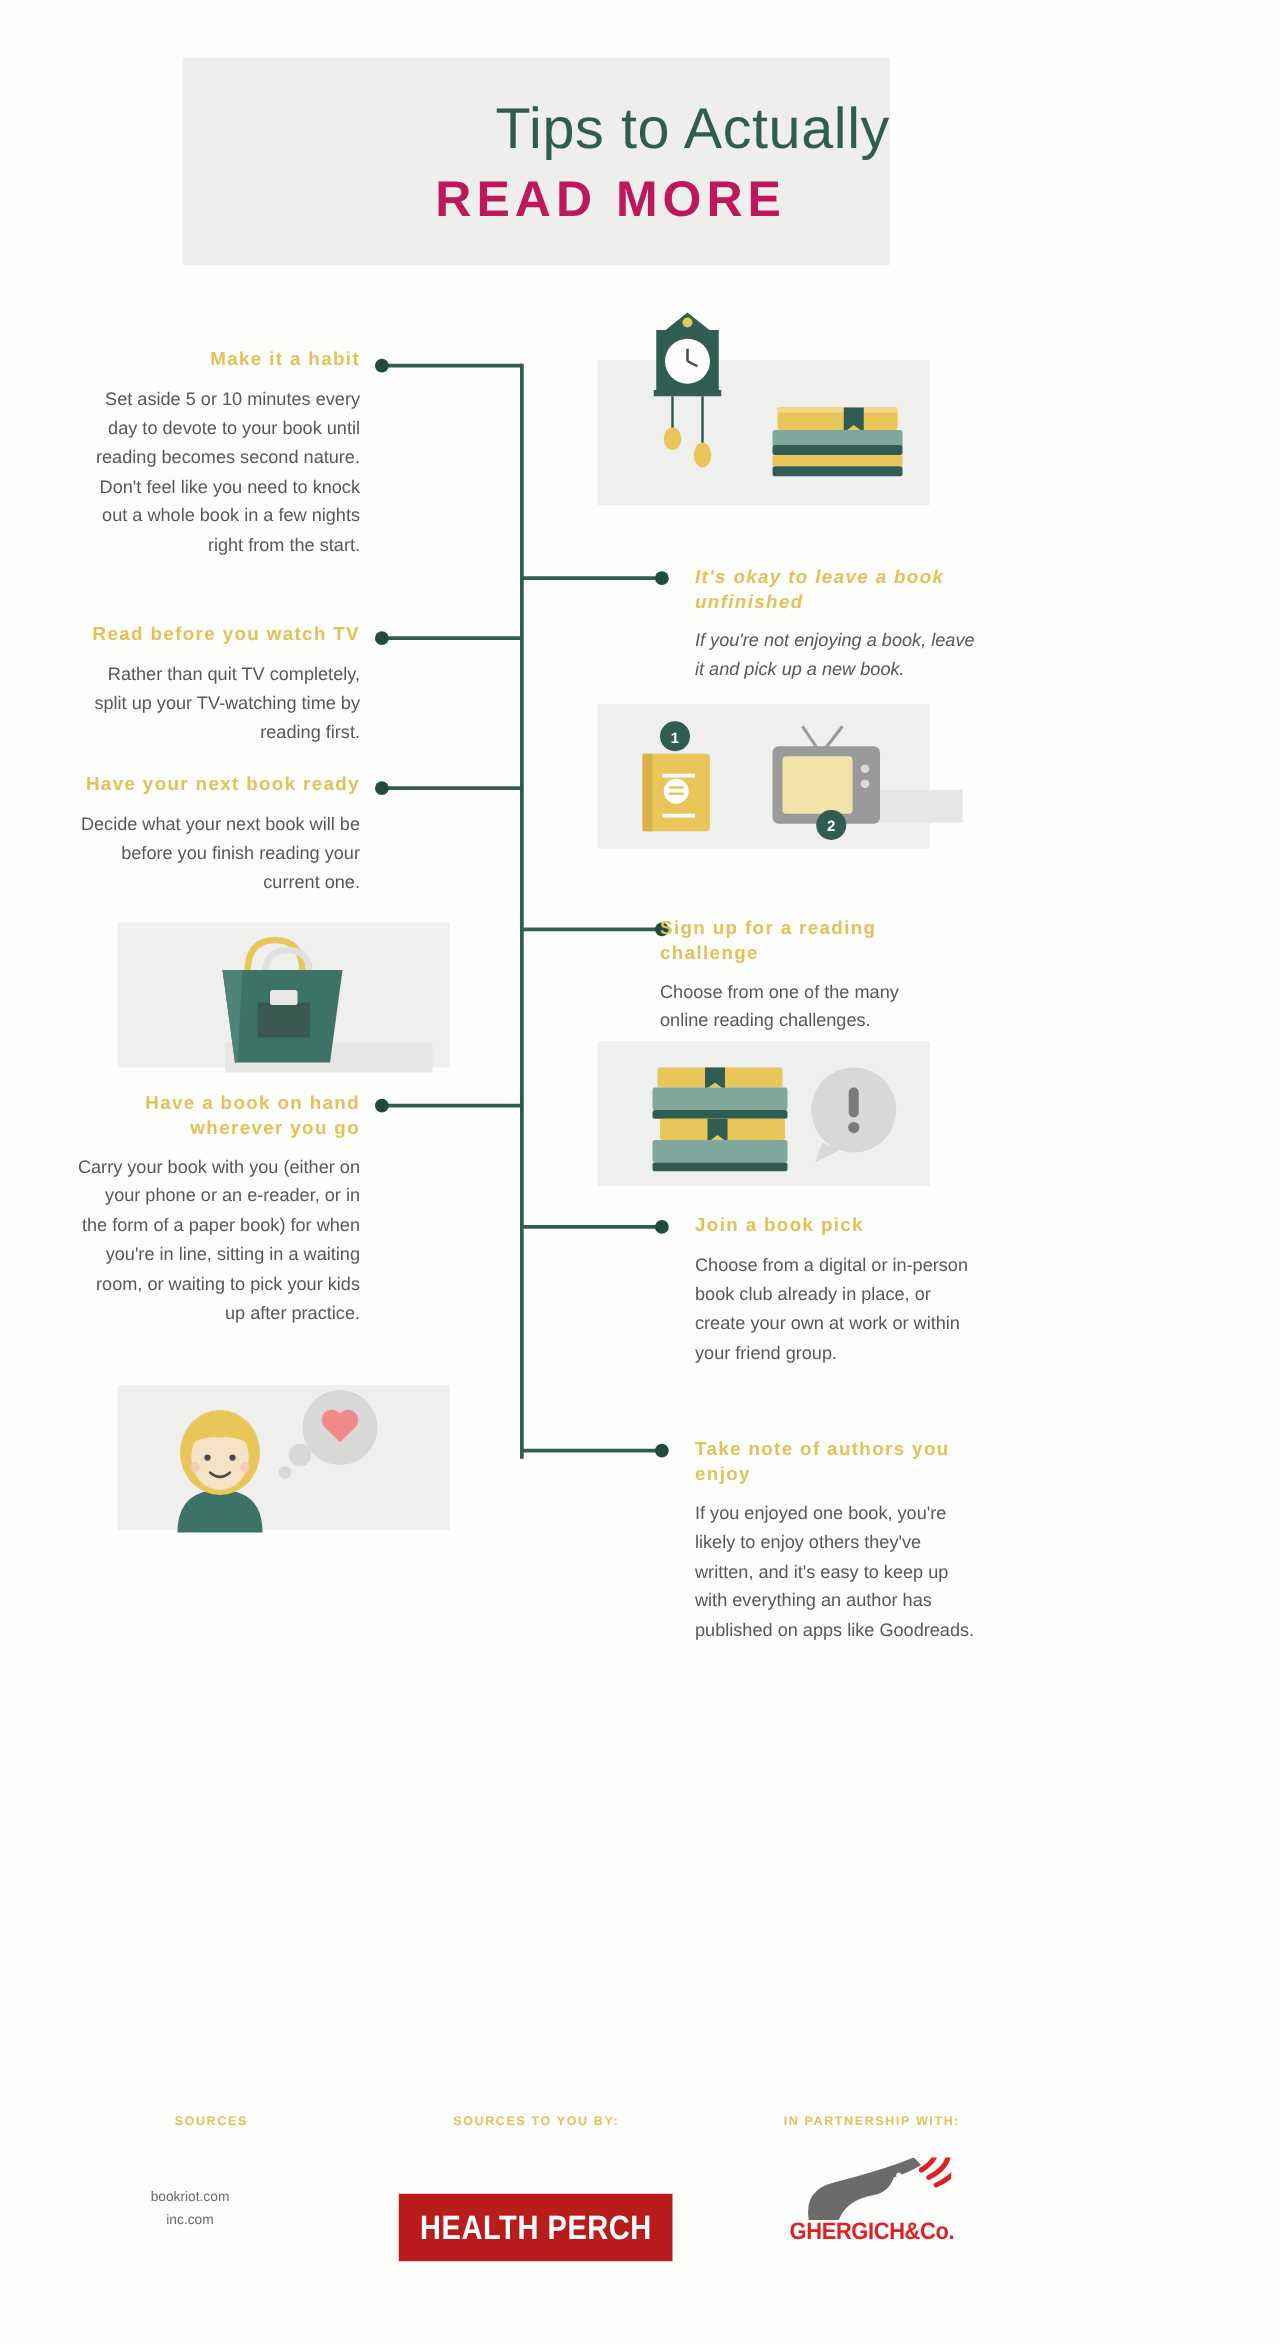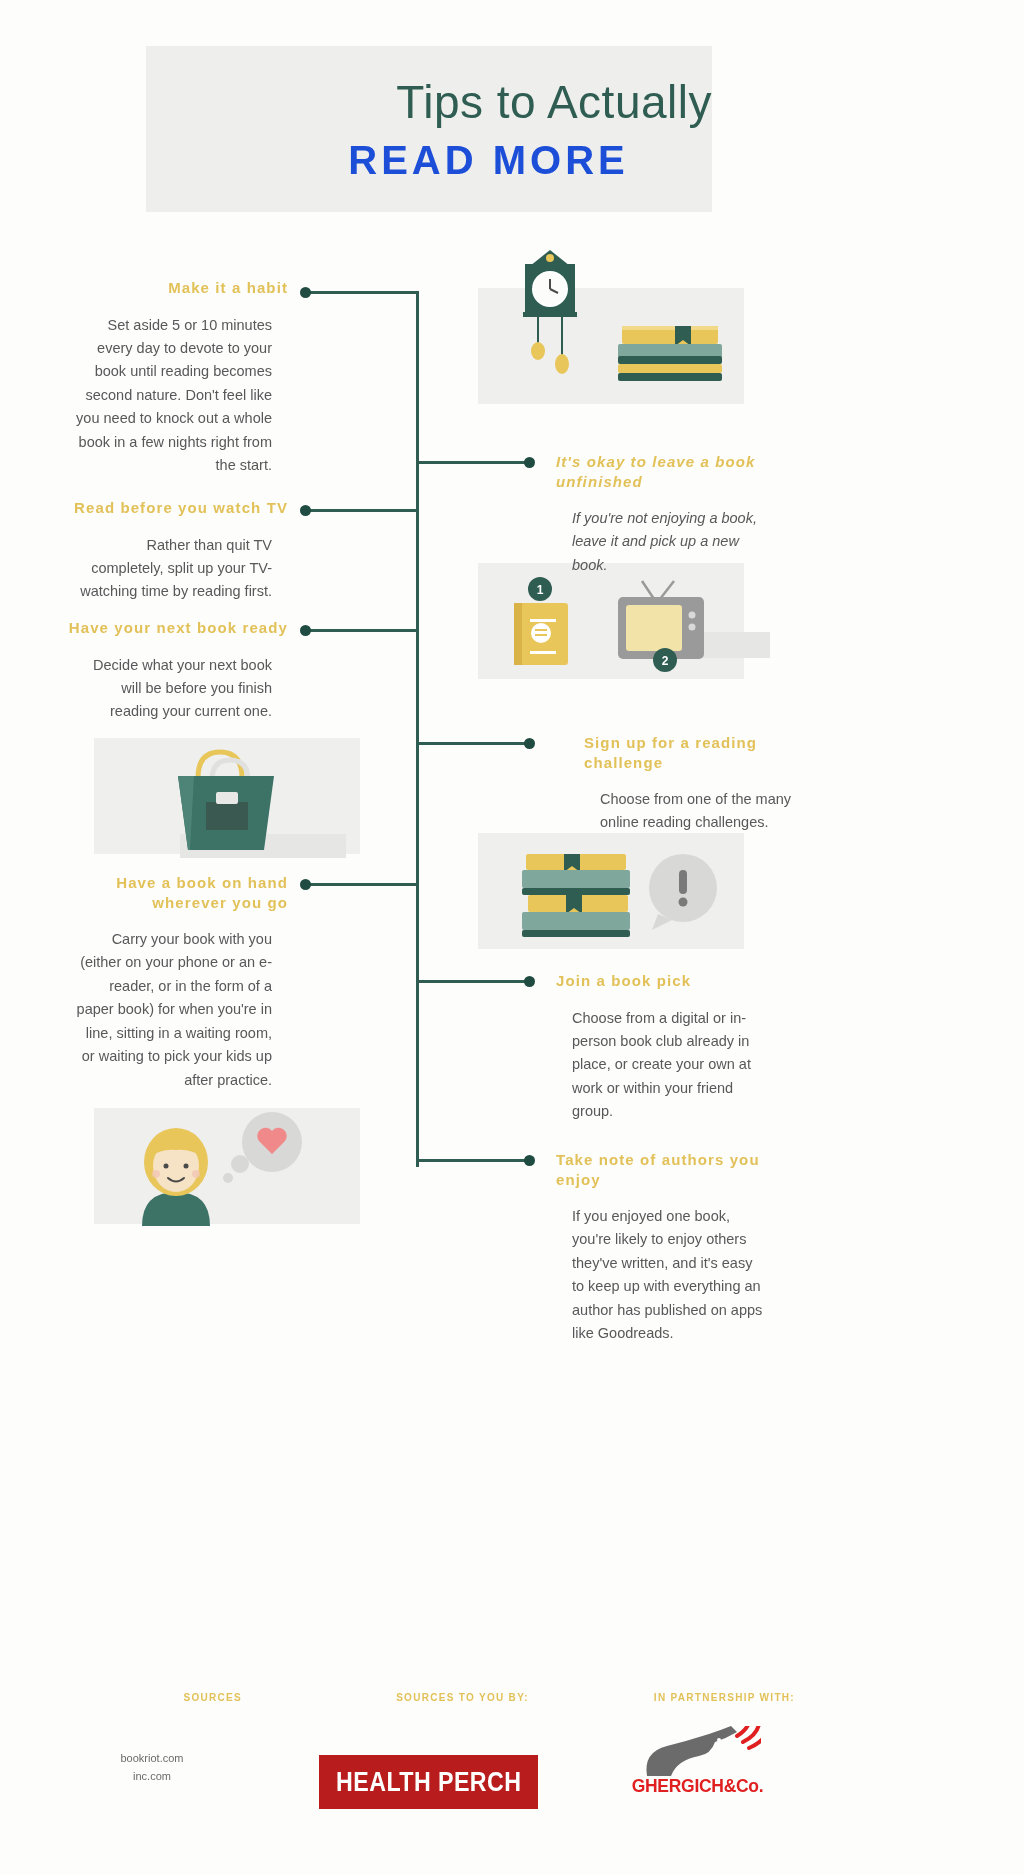--- a/index.html
+++ b/index.html
@@ -20,21 +20,21 @@
     position:absolute;left:146px;top:76px;width:566px;
     text-align:right;
     font-size:46px;letter-spacing:.5px;
     color:#2f5d52;font-weight:400;
     line-height:1.15;
   }
   .title-sub{
     position:absolute;left:146px;top:138px;width:685px;
     text-align:center;
     font-size:40px;font-weight:700;letter-spacing:4px;
-    color:#1d4ed8;
+    color:#be185d;
   }
 
   
   .spine{
     position:absolute;left:416px;top:291px;width:3px;height:876px;
     background:#2f5d52;
   }
   .branch{
     position:absolute;height:3px;background:#2f5d52;
   }
@@ -44,34 +44,34 @@
   }
 
   
   .tip{position:absolute;}
   .tip h3{
     margin:0 0 11px 0;
     font-size:15px;font-weight:700;letter-spacing:1.1px;
     color:#e2c158;line-height:1.3;
   }
   .tip p{
-    margin:16px;font-size:14.5px;line-height:1.62;color:#58585a;
+    margin:0;font-size:14.5px;line-height:1.62;color:#58585a;
   }
   .tip.left{text-align:right;}
   .tip.right{text-align:left;}
 
   
   .panel{position:absolute;background:#efefed;}
   .shadow{position:absolute;background:#e6e6e4;}
 
   
   .foot-label{
     position:absolute;
     font-size:10px;font-weight:700;letter-spacing:1.3px;
-    color:#e2c158;text-align:right;
+    color:#e2c158;text-align:center;
   }
   .foot-text{
     position:absolute;font-size:11px;line-height:1.65;
     color:#6b6b6b;text-align:center;
   }
   .hp-badge{
     position:absolute;left:319px;top:1755px;width:219px;height:54px;
     background:#b91c1c;display:flex;align-items:center;justify-content:center;
   }
   .hp-badge span{
@@ -240,21 +240,21 @@
 <div class="tip left" style="left:60px;top:498px;width:228px;">
   <h3>Read before you watch TV</h3>
   <p>Rather than quit TV completely, split up your TV-watching time by reading first.</p>
 </div>
 
 <div class="tip left" style="left:60px;top:618px;width:228px;">
   <h3>Have your next book ready</h3>
   <p>Decide what your next book will be before you finish reading your current one.</p>
 </div>
 
-<div class="tip right" style="left:584px;top:733px;width:224px;">
+<div class="tip right" style="left:528px;top:733px;width:224px;">
   <h3>Sign up for a reading challenge</h3>
   <p>Choose from one of the many online reading challenges.</p>
 </div>
 
 <div class="tip left" style="left:60px;top:873px;width:228px;">
   <h3>Have a book on hand wherever you go</h3>
   <p>Carry your book with you (either on your phone or an e-reader, or in the form of a paper book) for when you're in line, sitting in a waiting room, or waiting to pick your kids up after practice.</p>
 </div>
 
 <div class="tip right" style="left:556px;top:971px;width:224px;">

